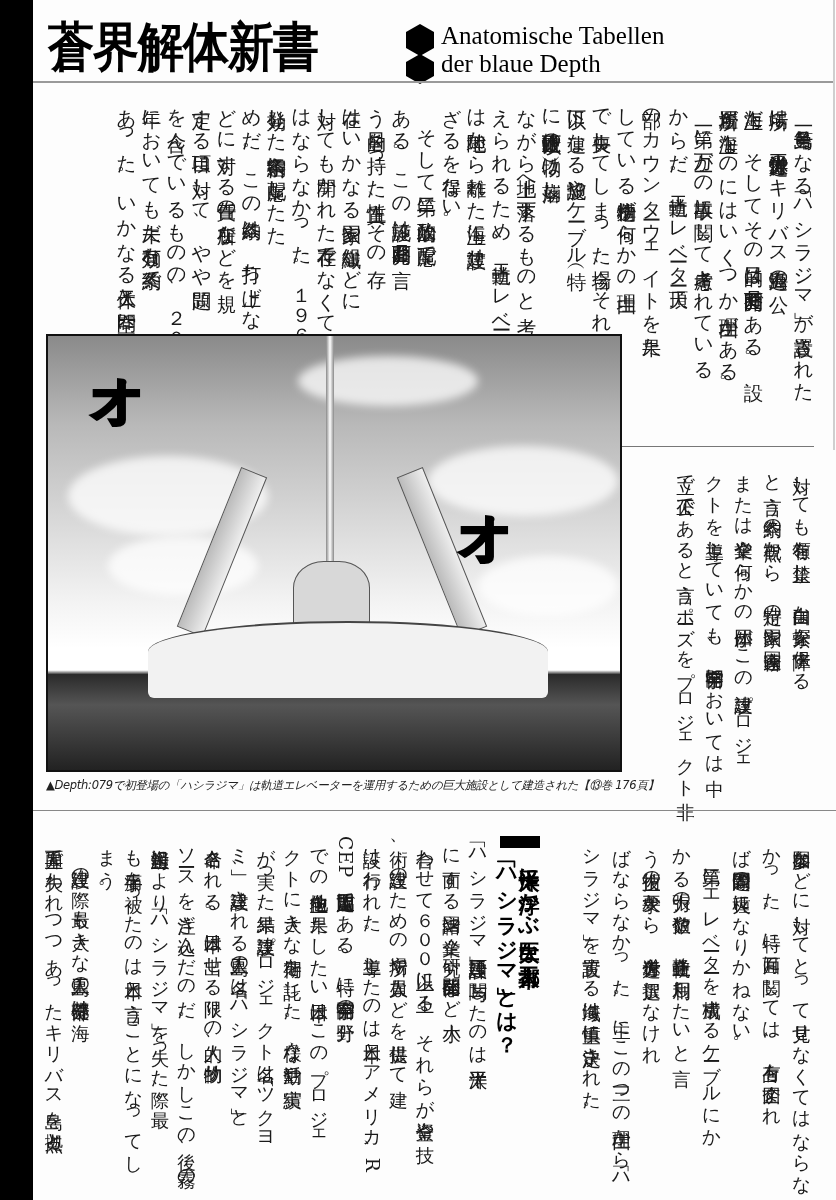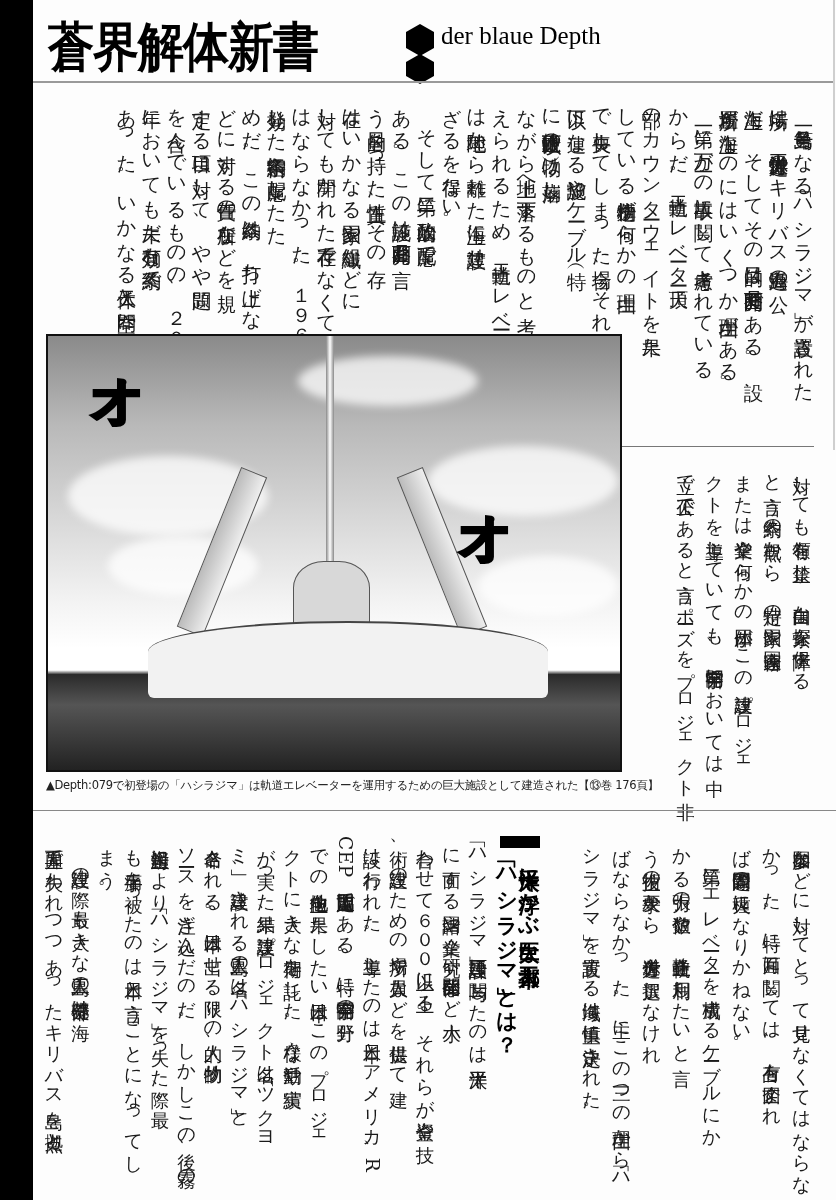--- a/index.html
+++ b/index.html
@@ -26,41 +26,42 @@
   .tower { position:absolute; left:278px; top:0; width:8px; height:300px; background:linear-gradient(90deg,#888,#fff,#888); }
   .platform { position:absolute; left:100px; top:285px; width:400px; height:75px; background:#f2f2f2;
               border-radius:50% 50% 6px 6px / 40% 40% 6px 6px; border-top:2px solid #444; }
   .dome { position:absolute; left:245px; top:225px; width:75px; height:65px; background:#d8d8d8; border:1px solid #555; border-radius:40% 40% 0 0; }
   .sail { position:absolute; width:26px; height:170px; background:linear-gradient(90deg,#bbb,#eee); border:1px solid #555; }
   .sail.left { left:160px; top:130px; transform:rotate(22deg); }
   .sail.right { left:380px; top:130px; transform:rotate(-22deg); }
   .sfx { position:absolute; font-family:"DejaVu Sans","Liberation Sans",sans-serif; font-weight:bold; font-size:54px;
          color:#fff; -webkit-text-stroke:3px #000; line-height:1; }
   .caption { position:absolute; left:46px; top:778px; font-family:"DejaVu Sans","Liberation Sans",sans-serif;
-             font-size:11.5px; color:#222; white-space:nowrap; letter-spacing:-0.3px; }
+             font-size:11.5px; color:#222; white-space:nowrap; letter-spacing:-0.3px;font-style:italic; }
   .mid-rule-right { position:absolute; left:622px; top:446px; width:192px; height:1px; background:#777; }
   .mid-rule { position:absolute; left:33px; top:810px; width:803px; height:1px; background:#888; }
 
   .heading-box { position:absolute; left:496px; top:836px; width:44px; height:230px; }
   .heading-bar { position:absolute; right:0; top:0; width:40px; height:12px; background:#000; }
   .heading-text { position:absolute; right:0; top:18px; writing-mode:vertical-rl; font-family:"DejaVu Sans","Liberation Sans",sans-serif;
                   font-weight:bold; font-size:21px; line-height:22px; color:#000; white-space:nowrap; }
 </style>
 </head>
 <body>
 
 <div class="left-bar"></div>
 
 <div class="header">
   <div class="header-title">蒼界解体新書</div>
   <svg class="hex-logo" viewBox="0 0 30 60">
     <polygon points="15,0 29,8 29,24 15,32 1,24 1,8" fill="#000"></polygon>
     <polygon points="15,30 29,38 29,52 15,60 1,52 1,38" fill="#000"></polygon>
   </svg>
   <div class="header-sub">
+    <div>Anatomische Tabellen</div>
     <div>der blaue Depth</div>
   </div>
 </div>
 <div class="header-rule"></div>
 <div class="right-rule"></div>
 
 <div class="vcol-block" style="right:20px; top:95px; height:232px;">
   <div class="vcol">　第一号島となる「ハシラジマ」が設置された</div>
   <div class="vcol">場所は、太平洋赤道付近のキリバス島近海の公</div>
   <div class="vcol">海上だ。そしてその目的は月面開発である。設</div>

